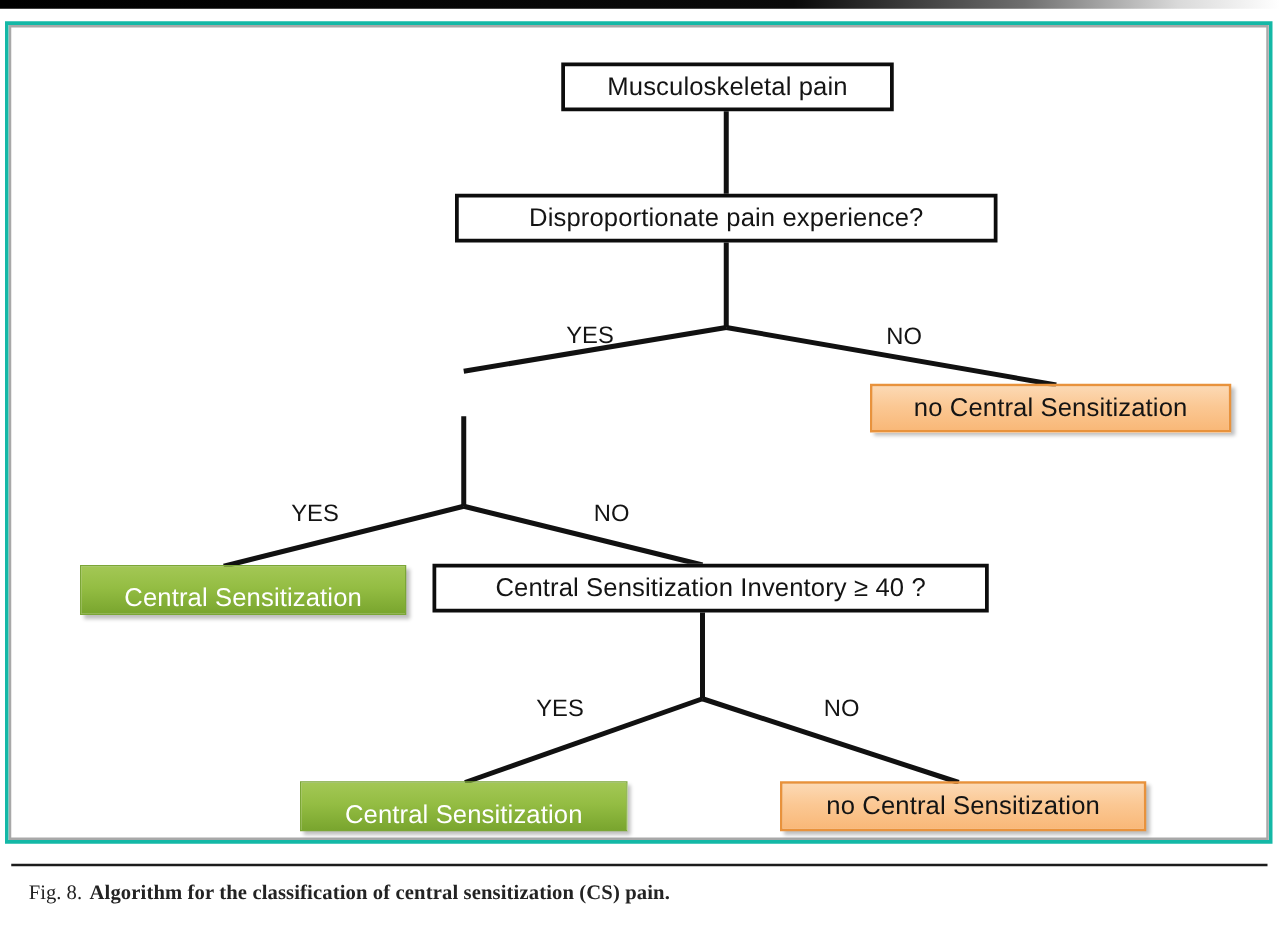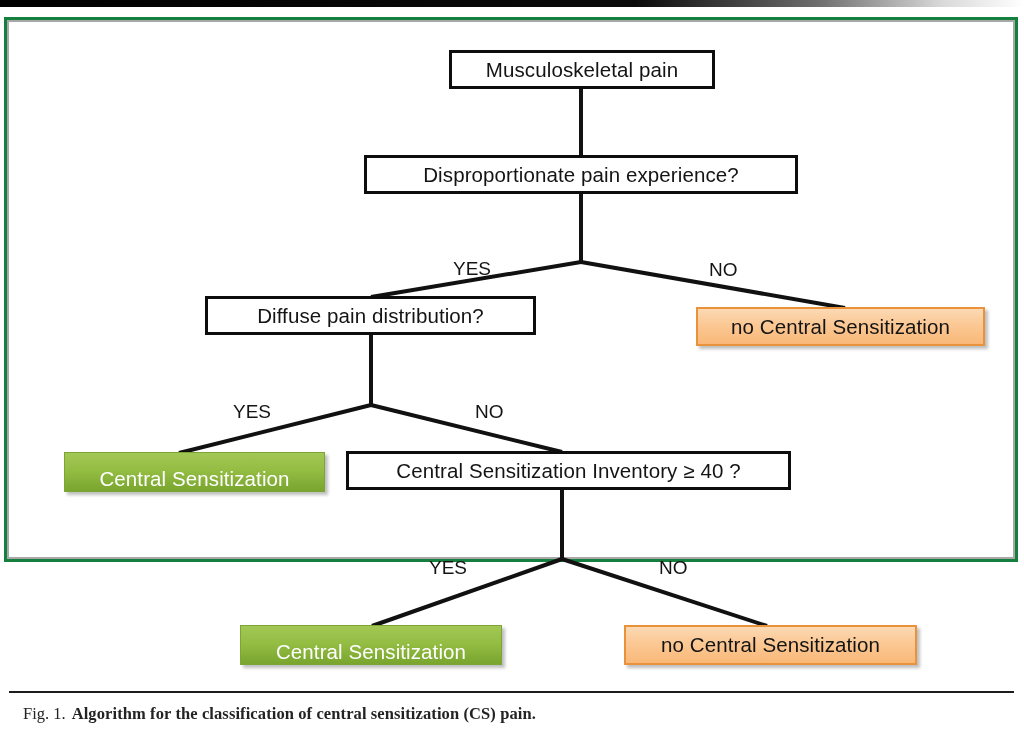--- a/index.html
+++ b/index.html
@@ -20,23 +20,23 @@
     position: absolute;
     left: 0; top: 0;
     width: 1024px; height: 7px;
     background: linear-gradient(to right, #000000 0%, #0a0a0a 62%, #6e6e6e 80%, #d9d9d9 92%, #ffffff 100%);
   }
 
   
   #figure-frame {
     position: absolute;
     left: 4px; top: 17px;
-    width: 1014px; height: 545px;
+    width: 1014px; height: 658px;
     box-sizing: border-box;
-    border: 3px solid #15803d;
+    border: 3px solid #14b8a6;
     background: #ffffff;
   }
   #figure-inner {
     position: absolute;
     left: 0; top: 0; right: 0; bottom: 0;
     border: 2px solid #a8a8a8;
     background: #ffffff;
   }
 
   
@@ -148,23 +148,20 @@
       </svg>
 
       <div class="node decision" style="left:440px; top:28px; width:266px; height:39px;">
         <span>Musculoskeletal pain</span>
       </div>
 
       <div class="node decision" style="left:355px; top:133px; width:434px; height:39px;">
         <span>Disproportionate pain experience?</span>
       </div>
 
-      <div class="node decision" style="left:196px; top:274px; width:331px; height:39px;">
-        <span>Diffuse pain distribution?</span>
-      </div>
 
       <div class="node decision" style="left:337px; top:429px; width:445px; height:39px;">
         <span>Central Sensitization Inventory ≥ 40 ?</span>
       </div>
 
       <div class="node outcome-neg" style="left:687px; top:285px; width:289px; height:39px;">
         <span>no Central Sensitization</span>
       </div>
 
       <div class="node outcome-pos" style="left:55px; top:430px; width:261px; height:40px;">
@@ -186,18 +183,18 @@
       <div class="edge-label" style="left:466px; top:379px;">NO</div>
 
       <div class="edge-label" style="left:420px; top:535px;">YES</div>
       <div class="edge-label" style="left:650px; top:535px;">NO</div>
 
     </div>
 
     <div id="caption-divider"></div>
 
     <div id="caption">
-      <span class="cap-label">Fig. 1.</span>
+      <span class="cap-label">Fig. 8.</span>
       <span class="cap-text">Algorithm for the classification of central sensitization (CS) pain.</span>
     </div>
 
   </div>
 </div>
 
 </body></html>

